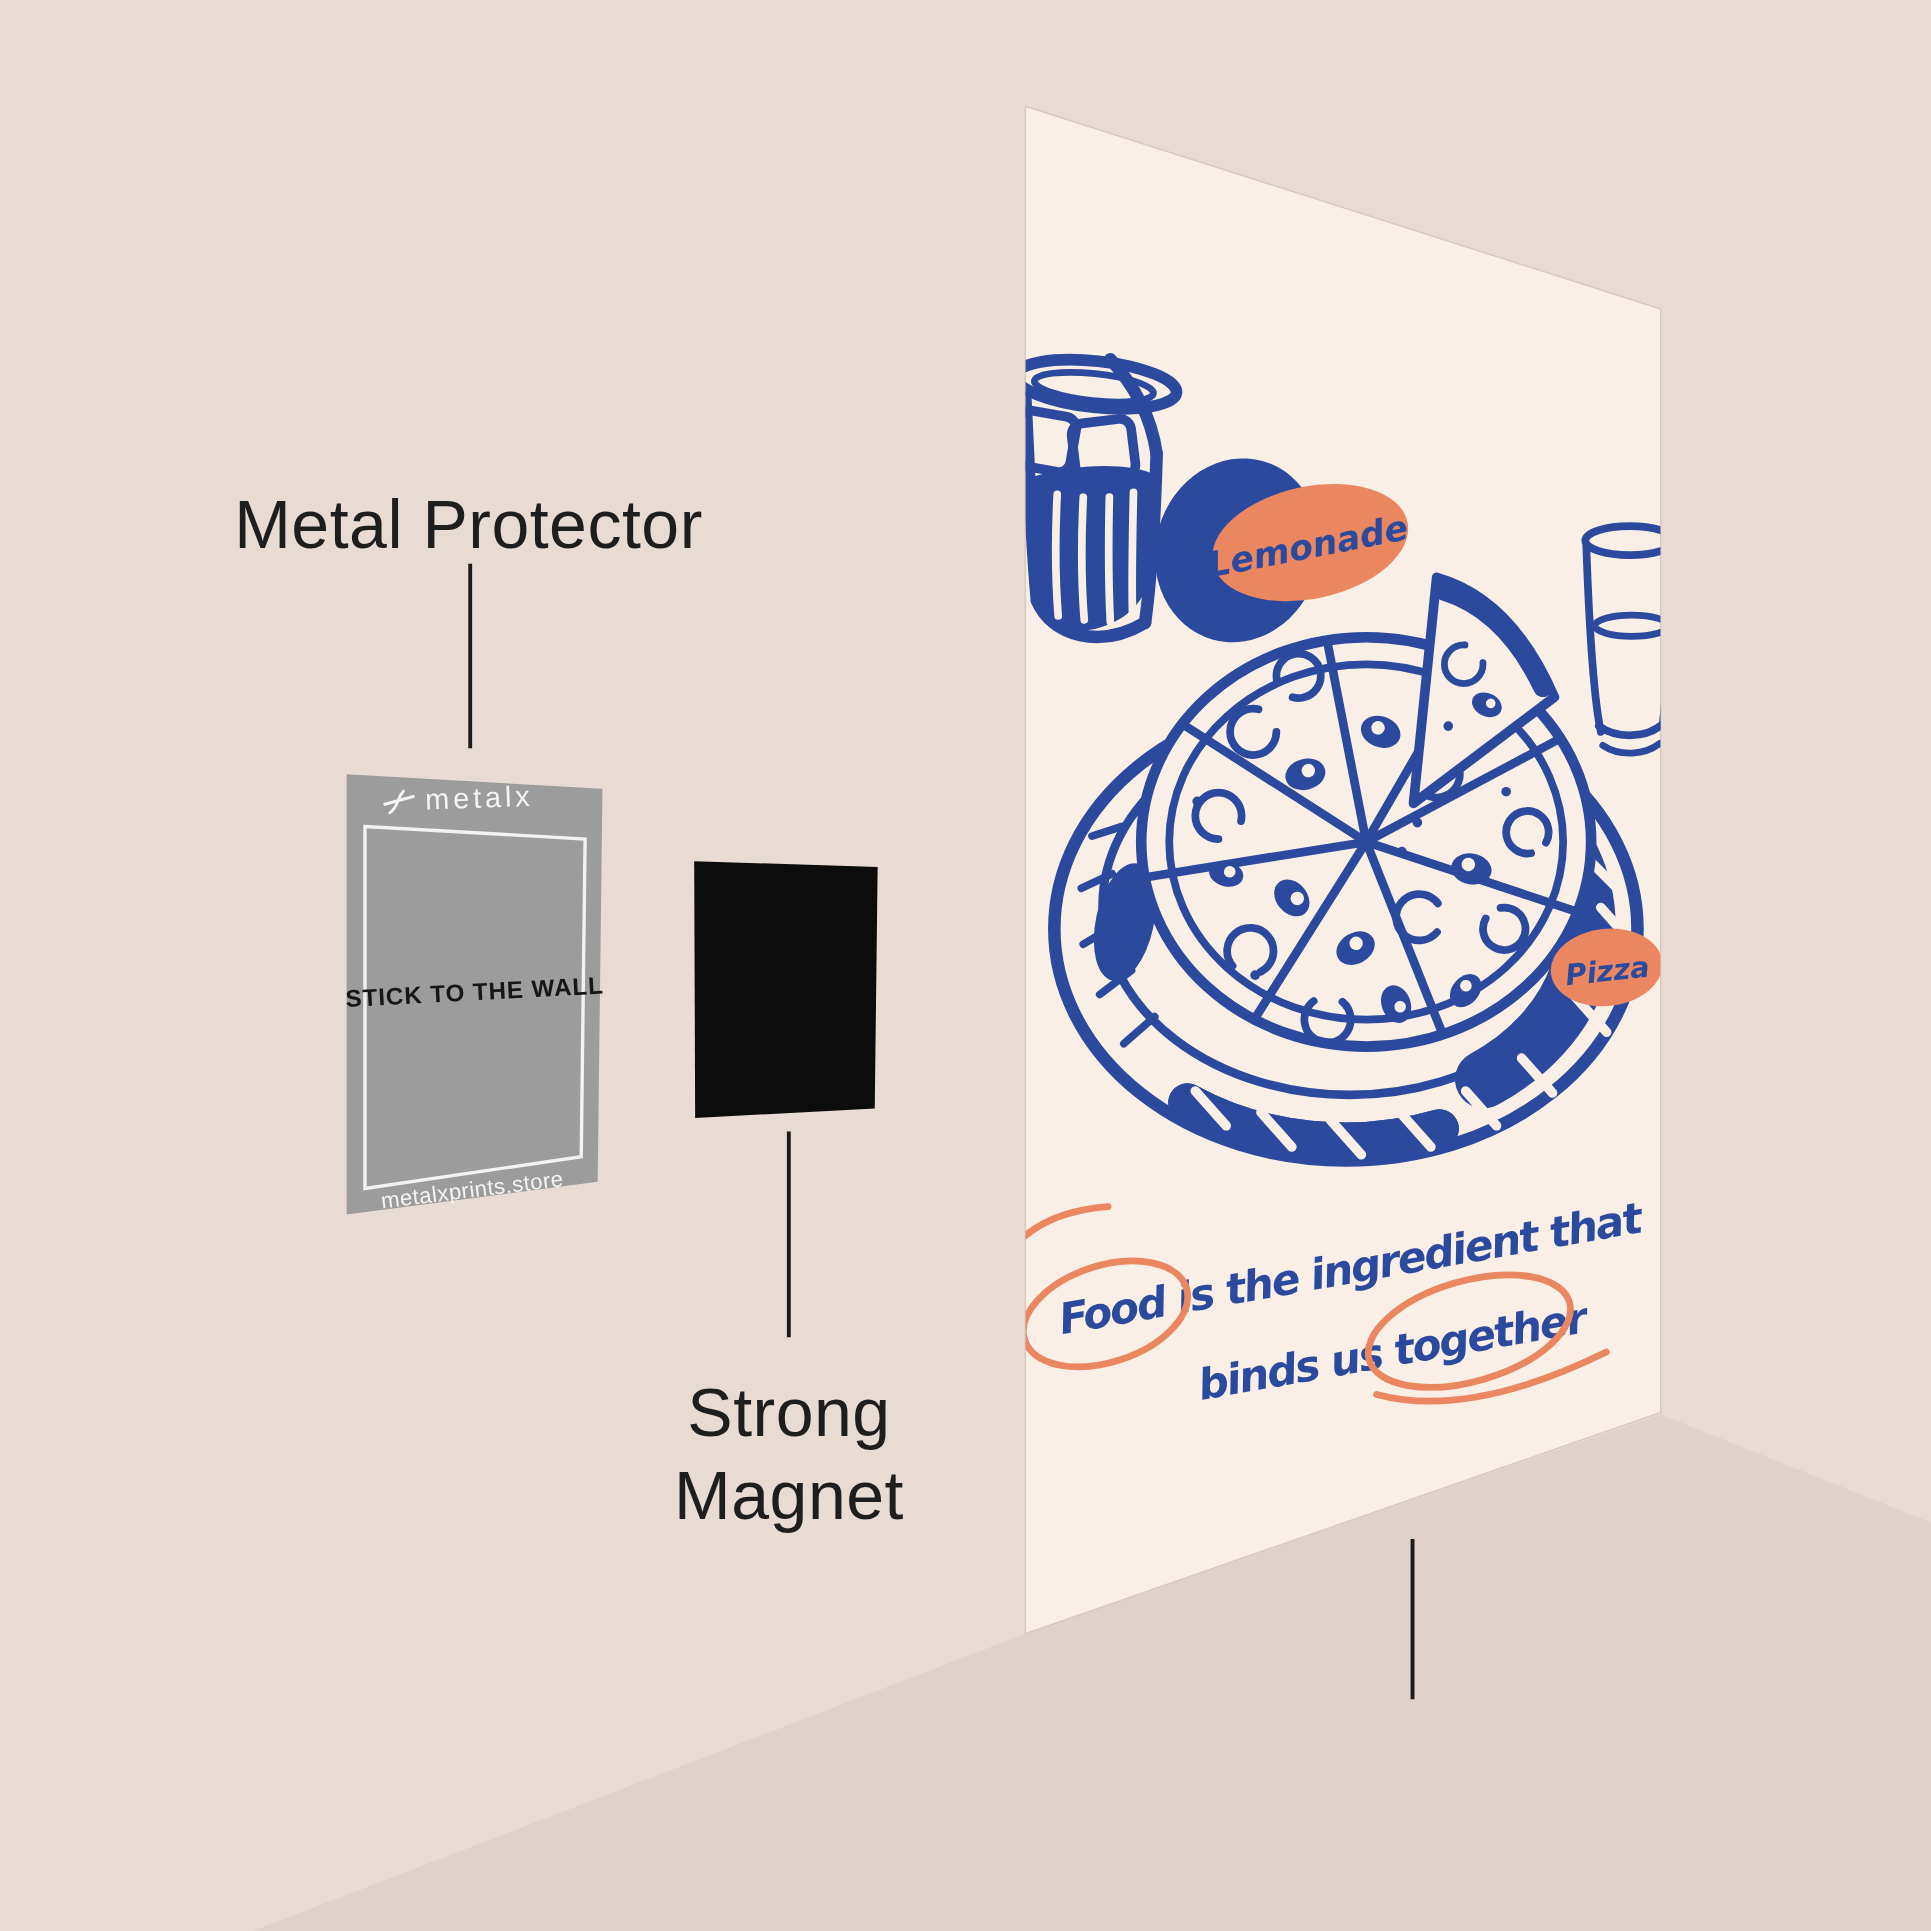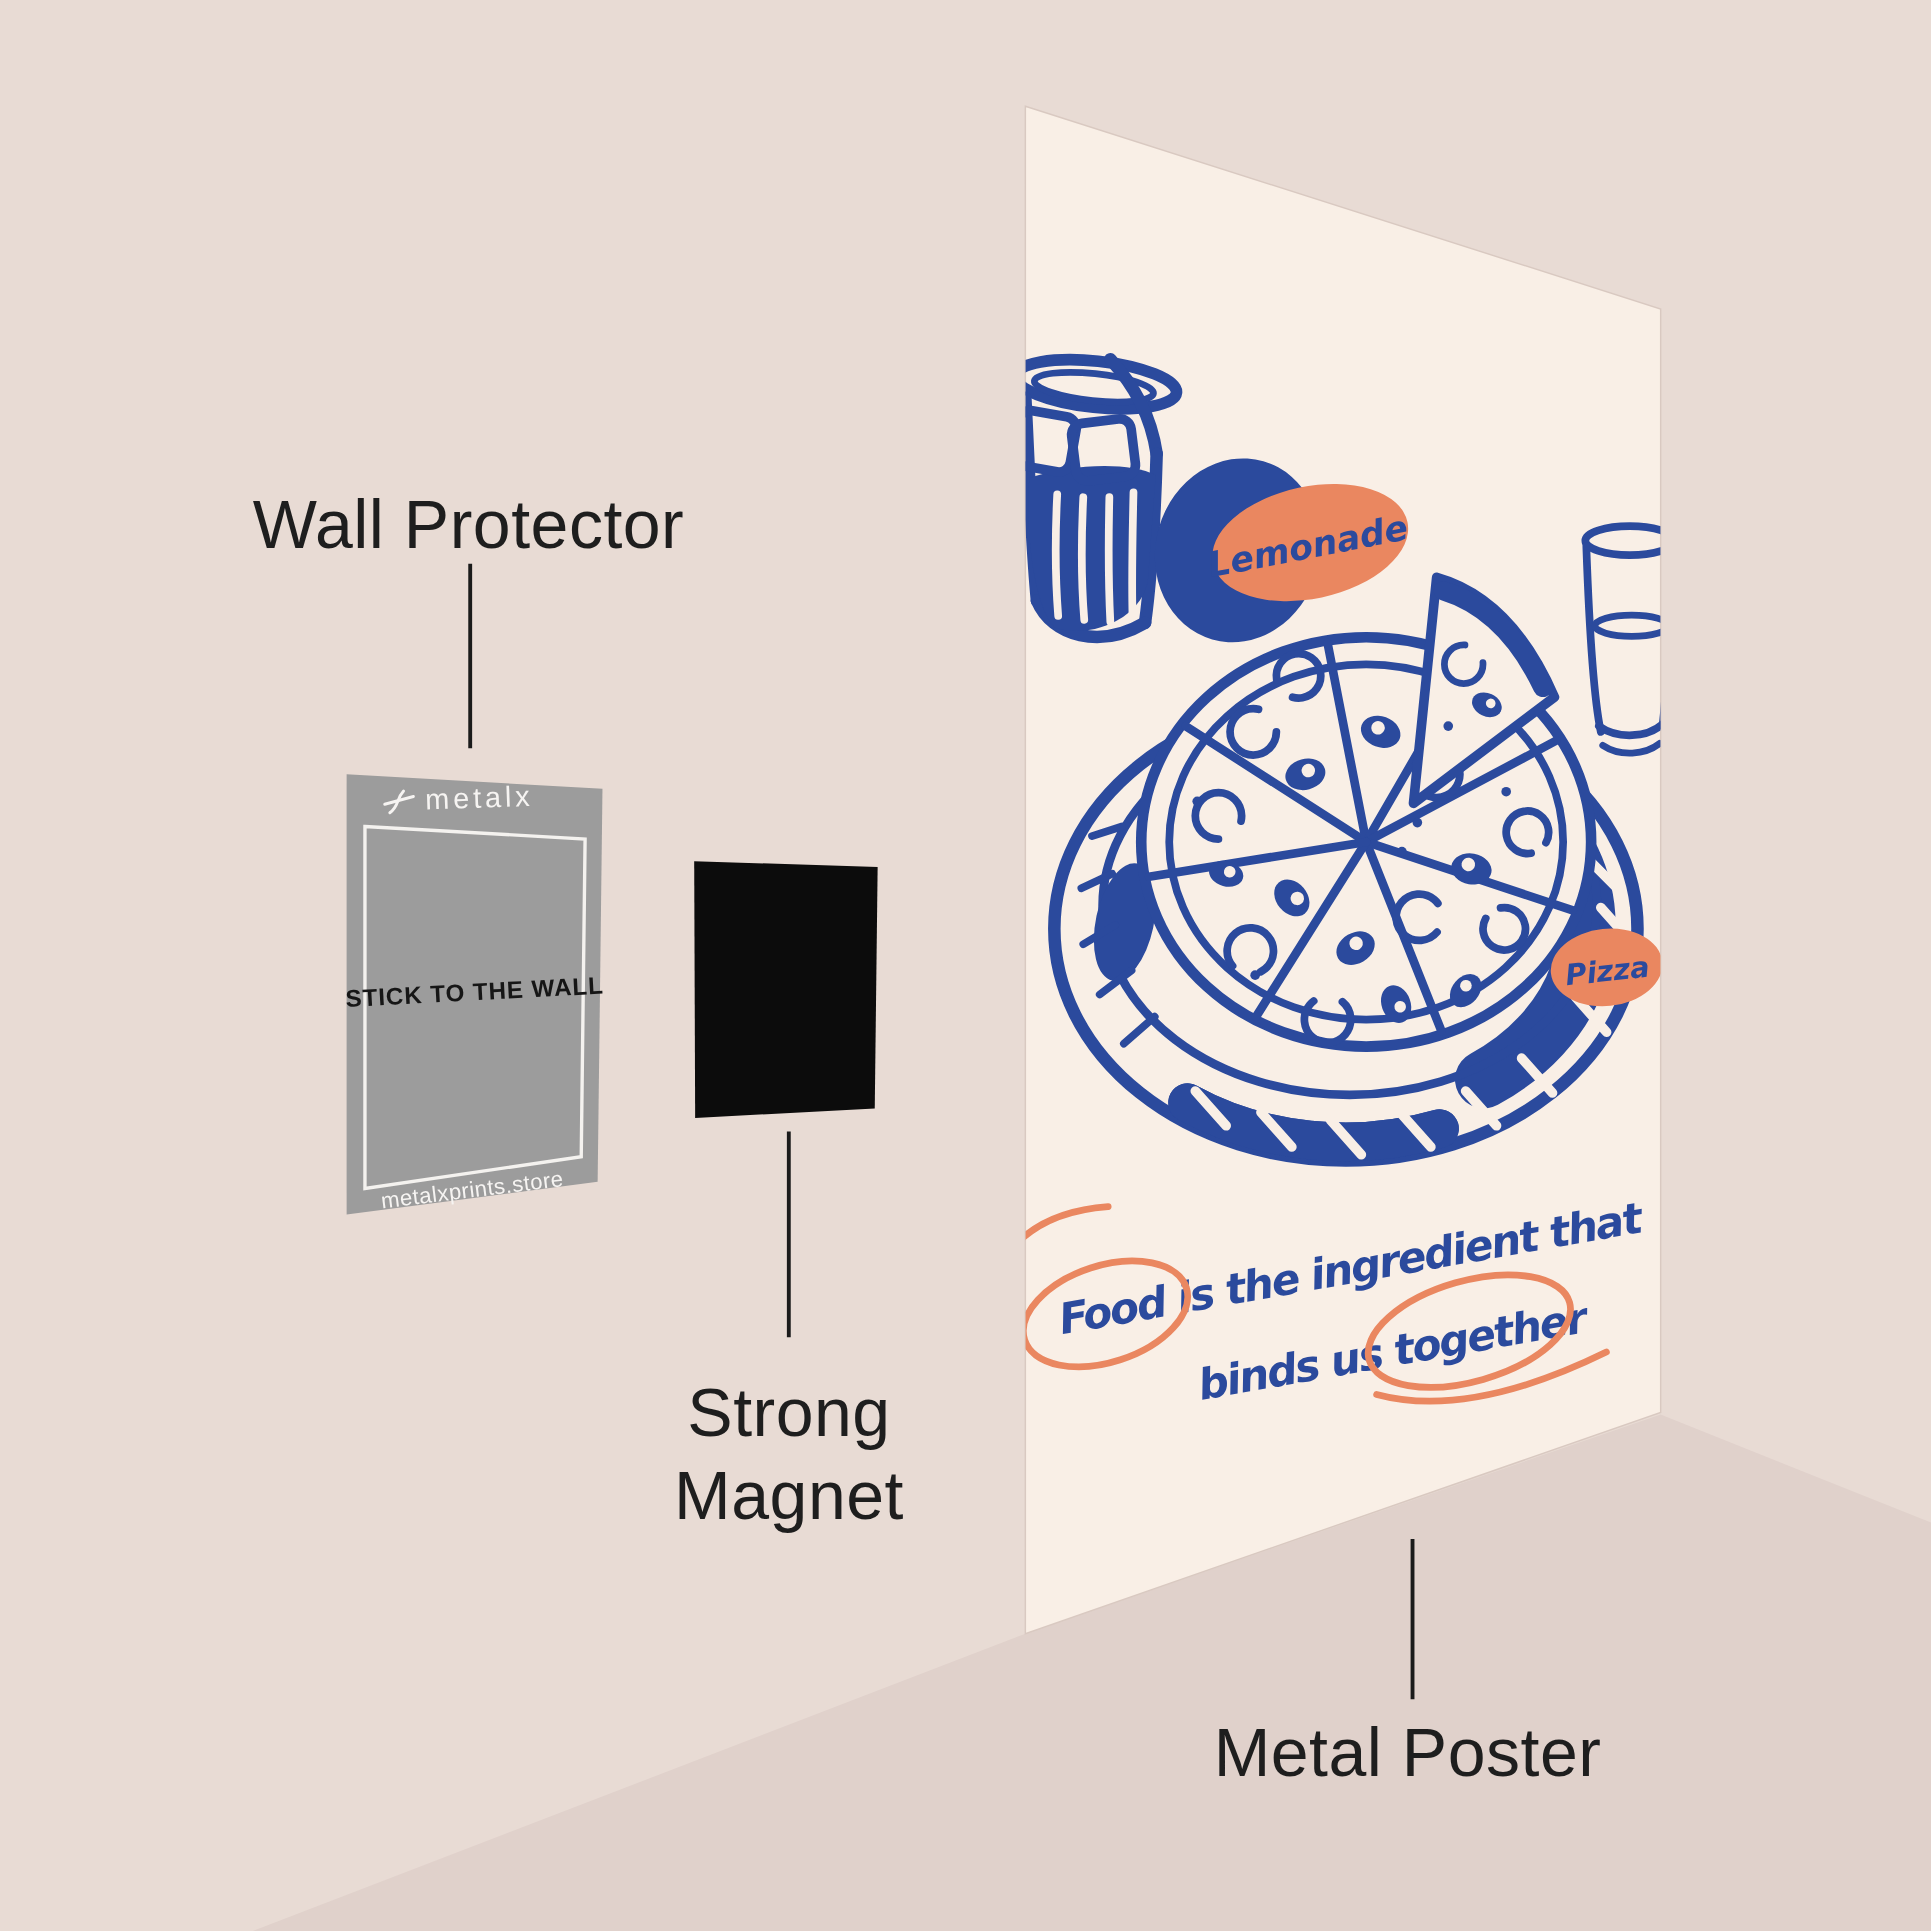--- a/index.html
+++ b/index.html
@@ -216,20 +216,19 @@
 
     <polygon points="719,892 909,898 906,1148 720,1158" fill="#0c0c0c"></polygon>
 
     <g stroke="#1b1b1b" stroke-width="4">
       <line x1="487" y1="584" x2="487" y2="775"></line>
       <line x1="817" y1="1172" x2="817" y2="1385"></line>
       <line x1="1463" y1="1594" x2="1463" y2="1760"></line>
     </g>
   </svg>
 
-  <div class="big-label" style="left:179px;top:483px;width:579px;">Wall Protector</div>
+  <div class="big-label" style="left:179px;top:483px;width:579px;">Metal Protector</div>
 
   <div class="big-label" style="left:596px;top:1350px;width:386px;margin-top:21px;">Strong Magnet</div>
 
-  <div class="big-label" style="left:1118px;top:1711px;width:579px;">Metal Poster</div>
 
 </div>
 
 
 </body></html>

